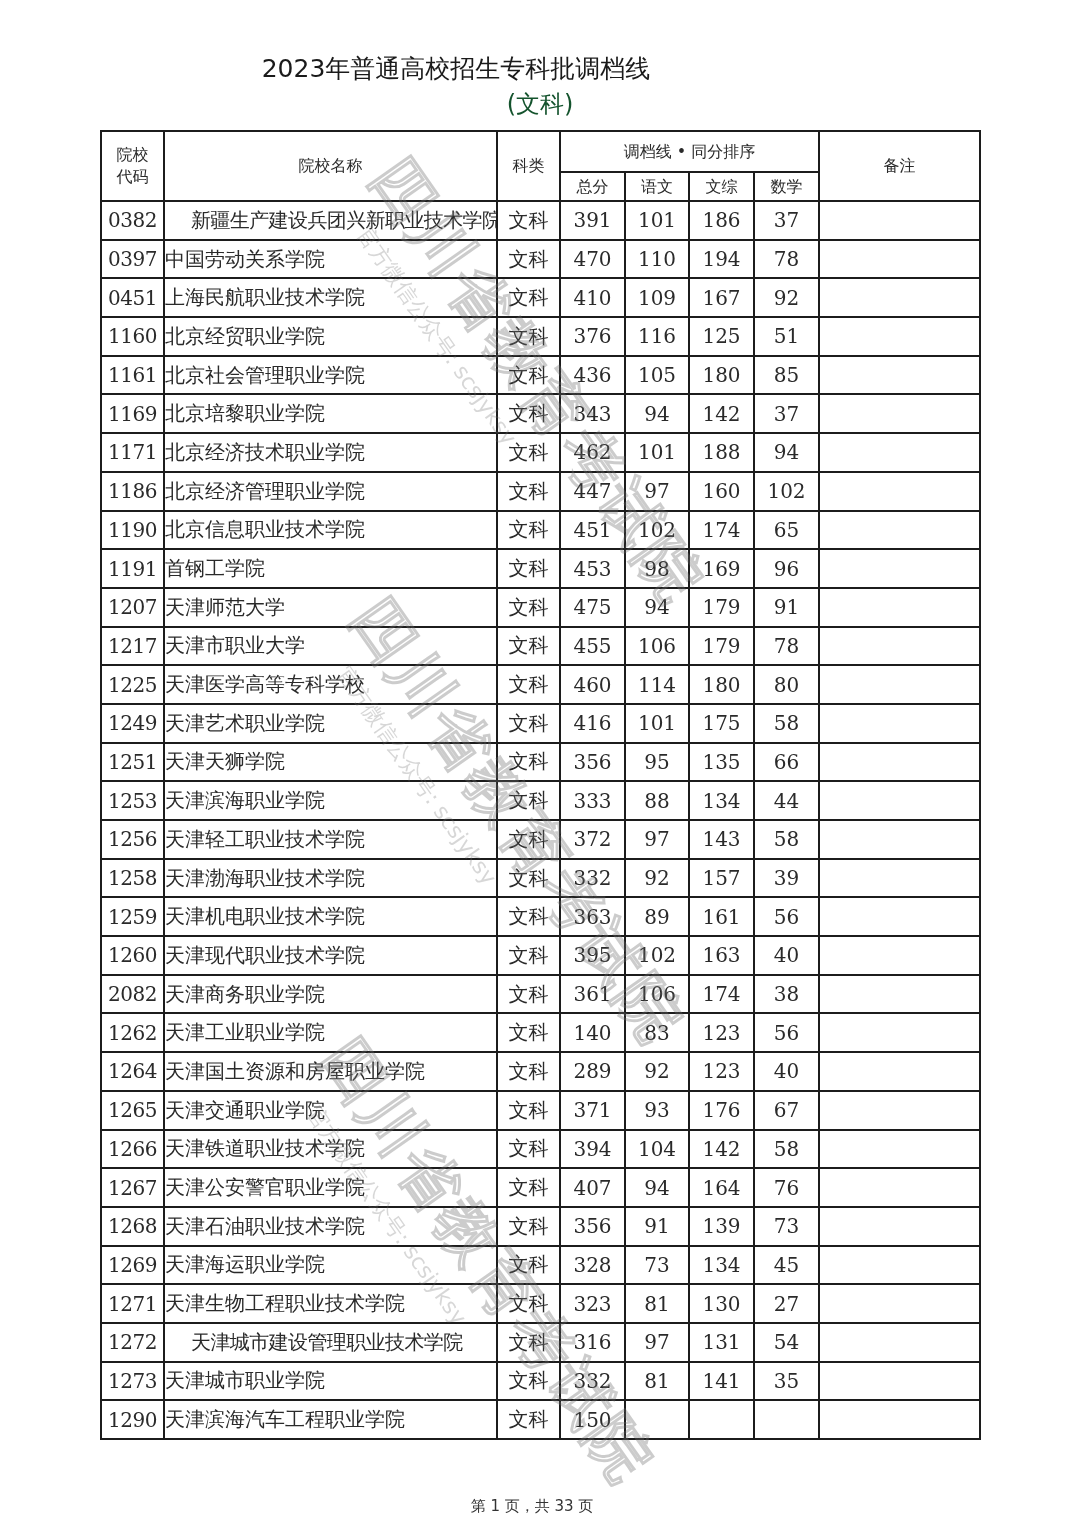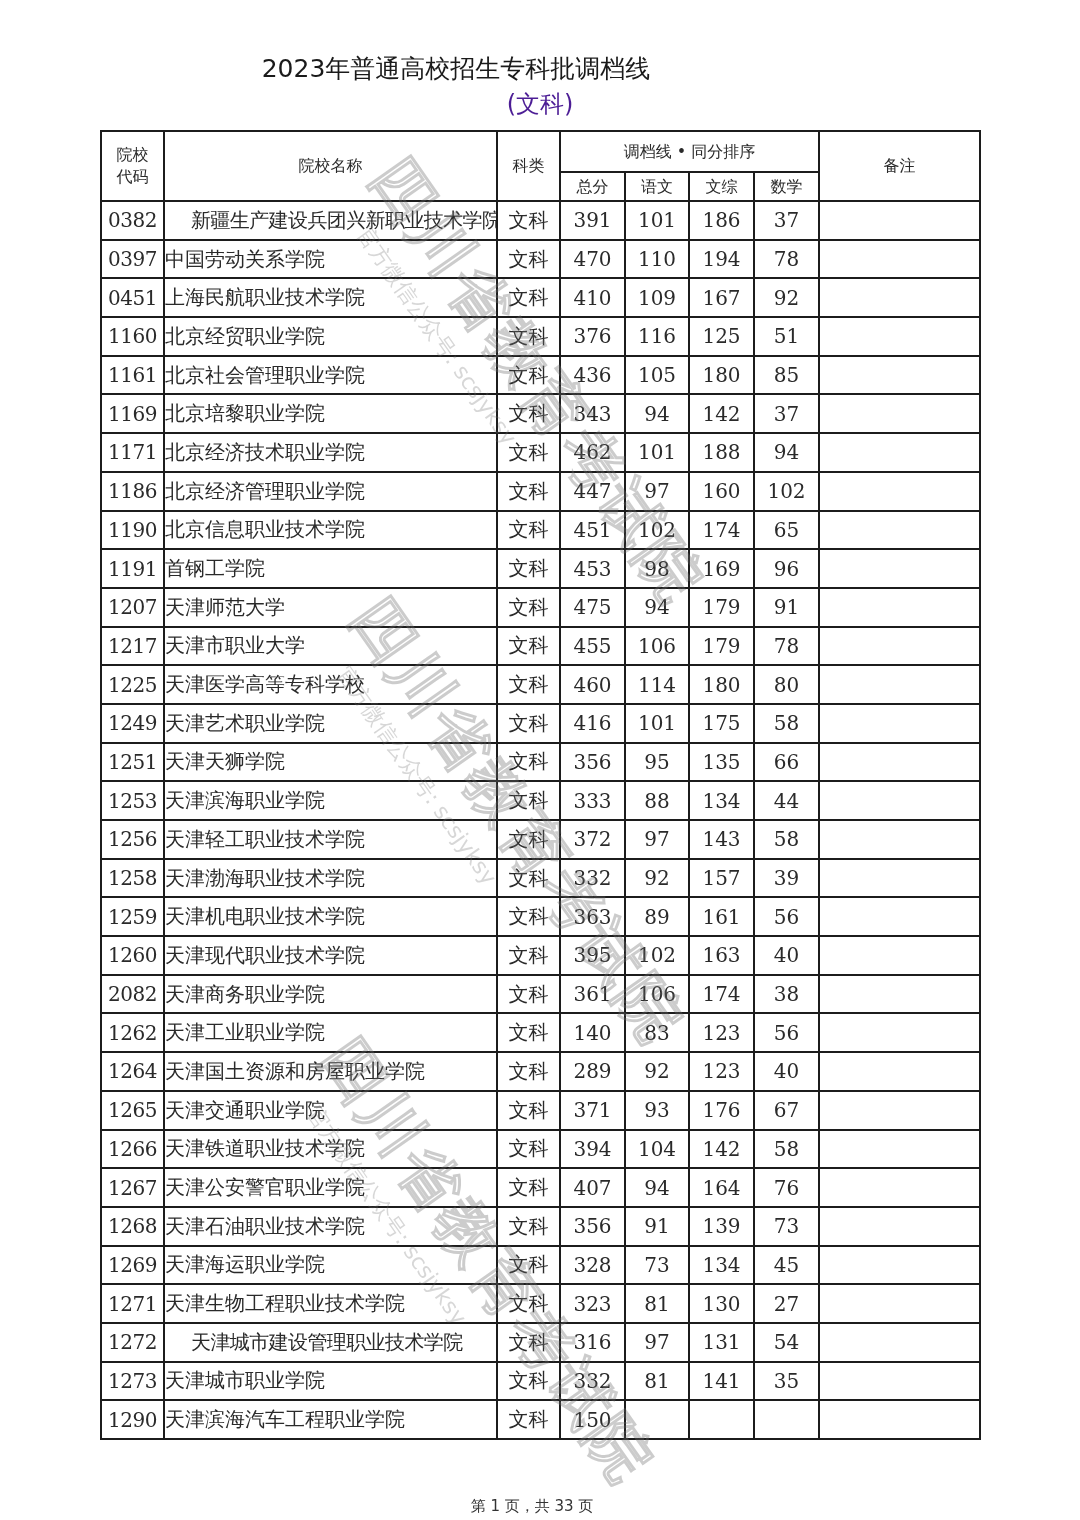--- a/index.html
+++ b/index.html
@@ -6,21 +6,21 @@
   body {
     width: 1080px; height: 1520px; background: #ffffff; position: relative;
     overflow: hidden; font-family: "DejaVu Serif", "Liberation Serif", serif; color: #222;
   }
   .title {
     position: absolute; left: 0; top: 52px; width: 912px; text-align: center;
     font-family: "DejaVu Sans", "Liberation Sans", sans-serif; font-size: 25px; color: #1a1a1a; letter-spacing: 0px;
   }
   .subtitle {
     position: absolute; left: 0; top: 88px; width: 1080px; text-align: center;
-    font-family: "DejaVu Sans", "Liberation Sans", sans-serif; font-size: 24px; color: #4c1d95;
+    font-family: "DejaVu Sans", "Liberation Sans", sans-serif; font-size: 24px; color: #14532d;
   }
   table.grid {
     position: absolute; left: 100px; top: 130px; border-collapse: collapse;
     table-layout: fixed; width: 879px;
   }
   table.grid td, table.grid th {
     border: 2px solid #1c1c1c; padding: 0; font-weight: normal; color: #2a2a2a;
     overflow: hidden; white-space: nowrap;
   }
   table.grid th { font-size: 16px; line-height: 22px; }

